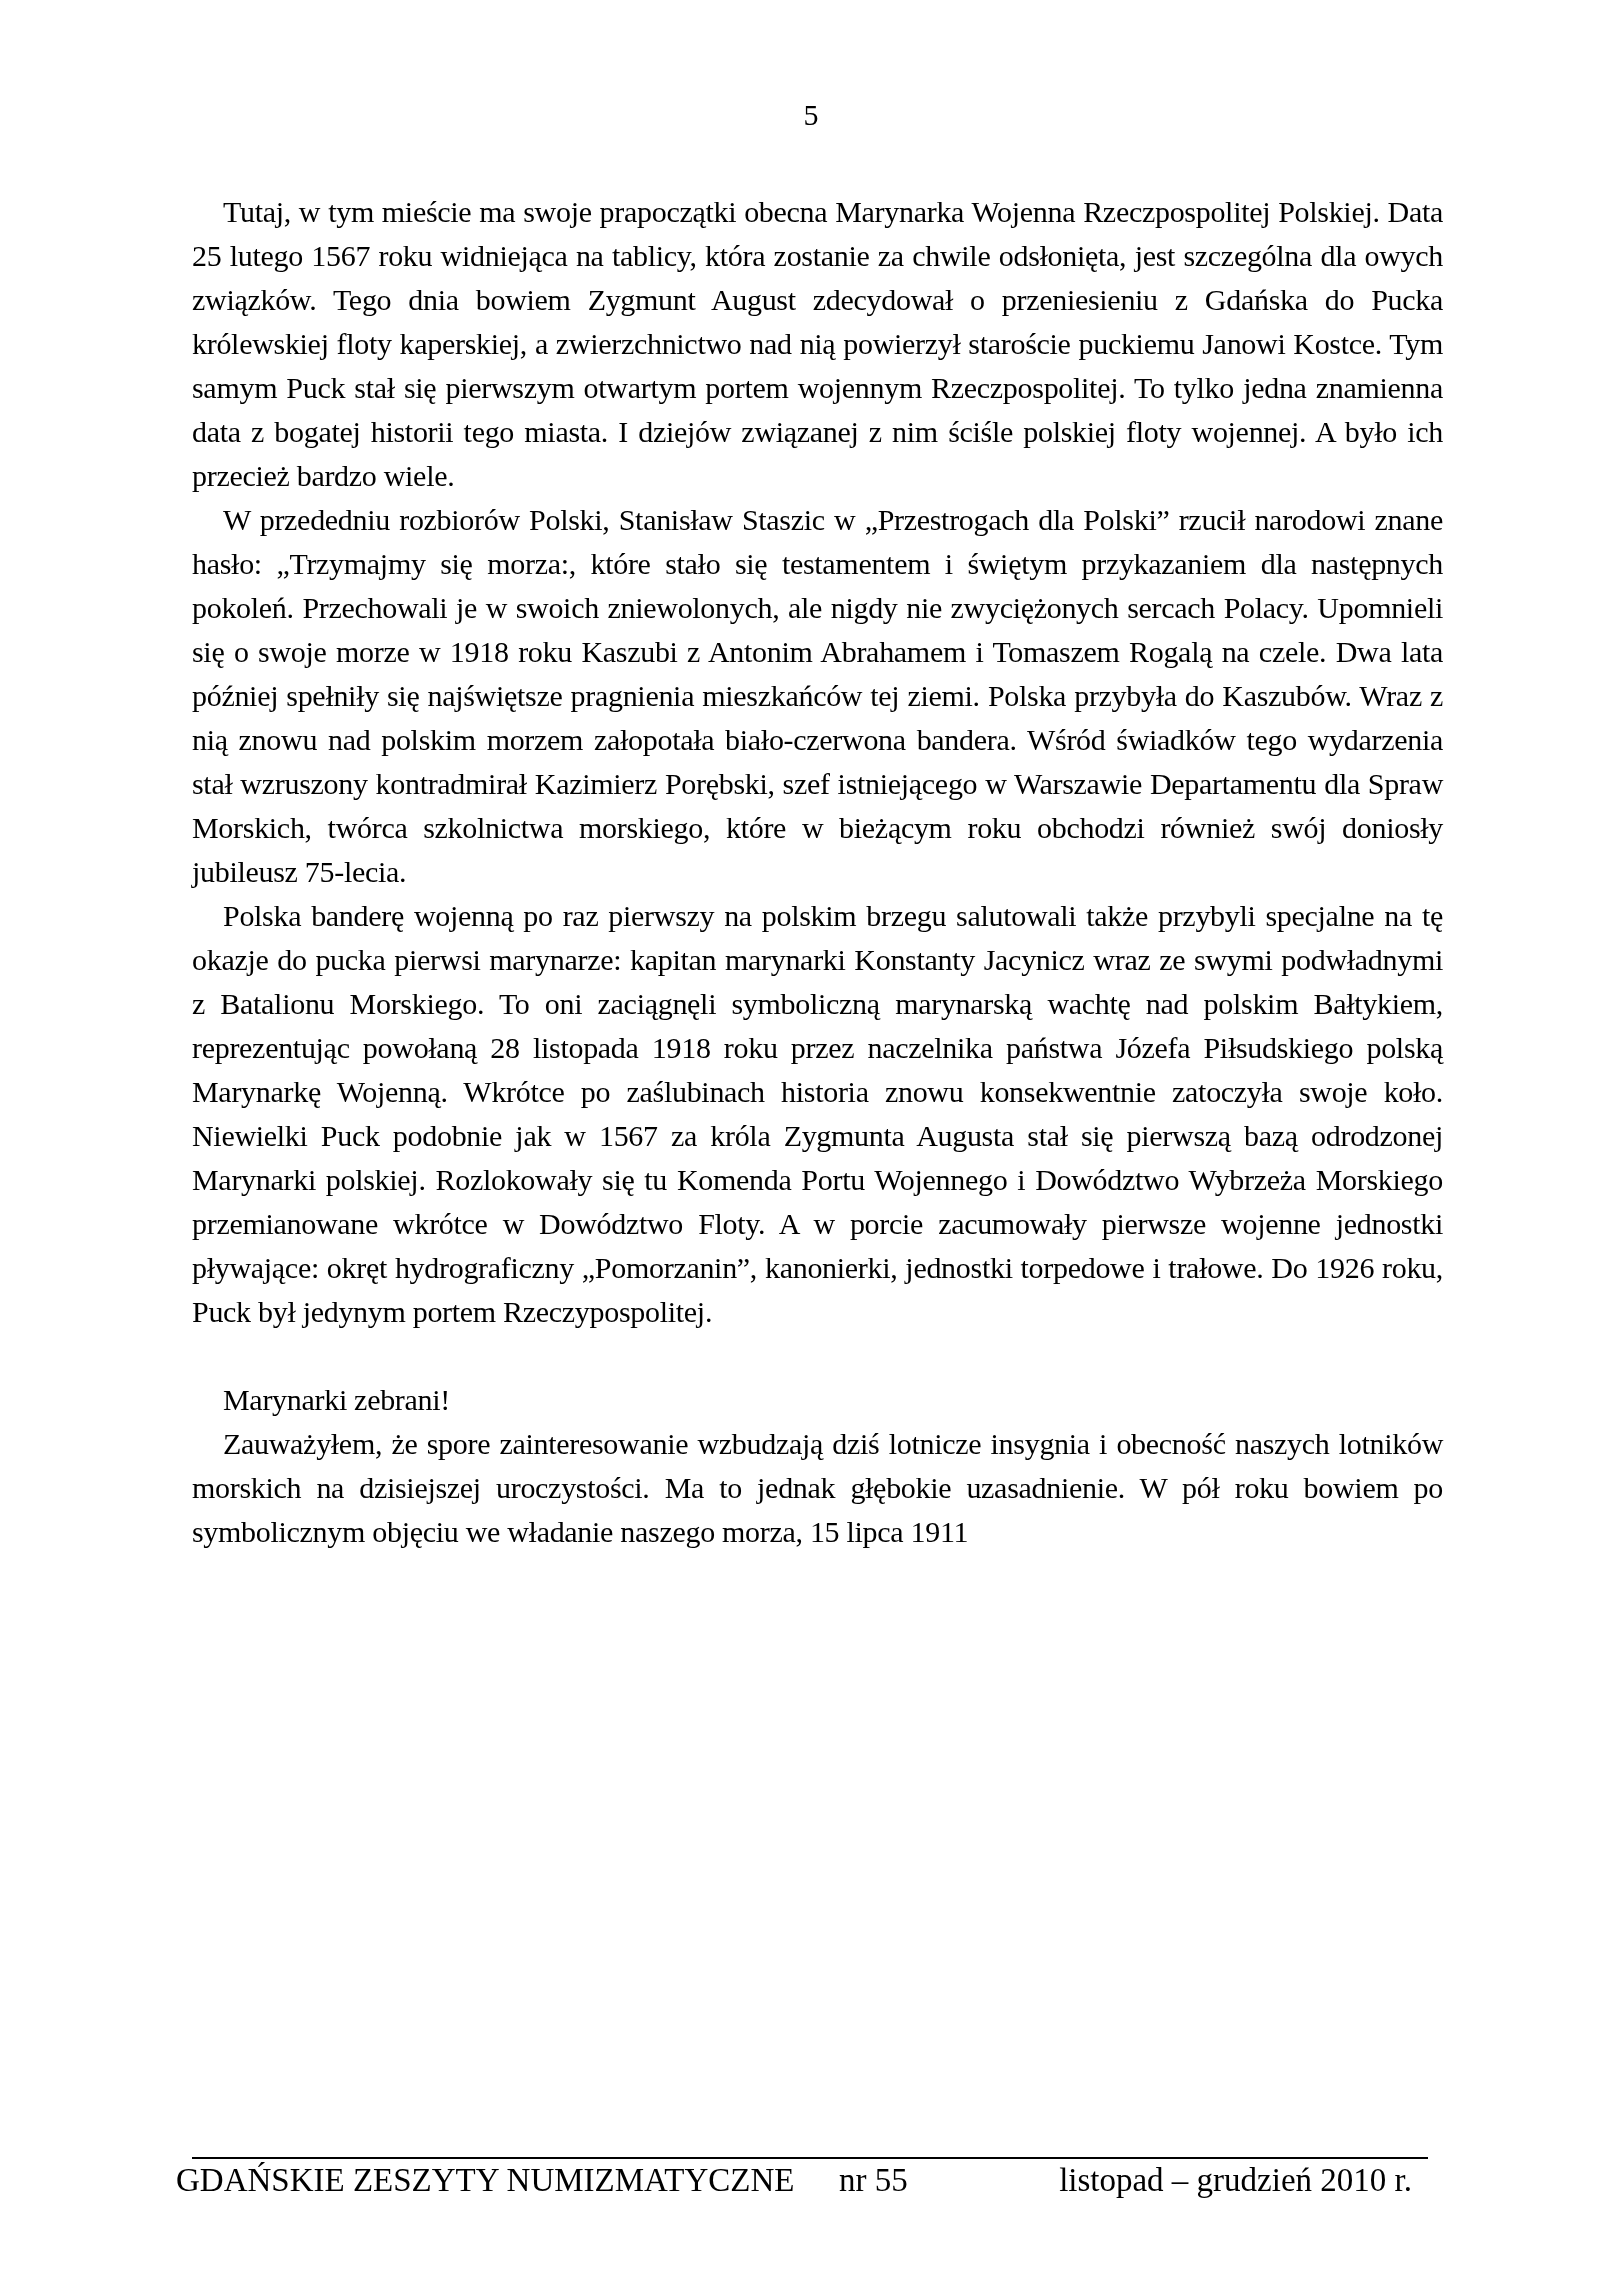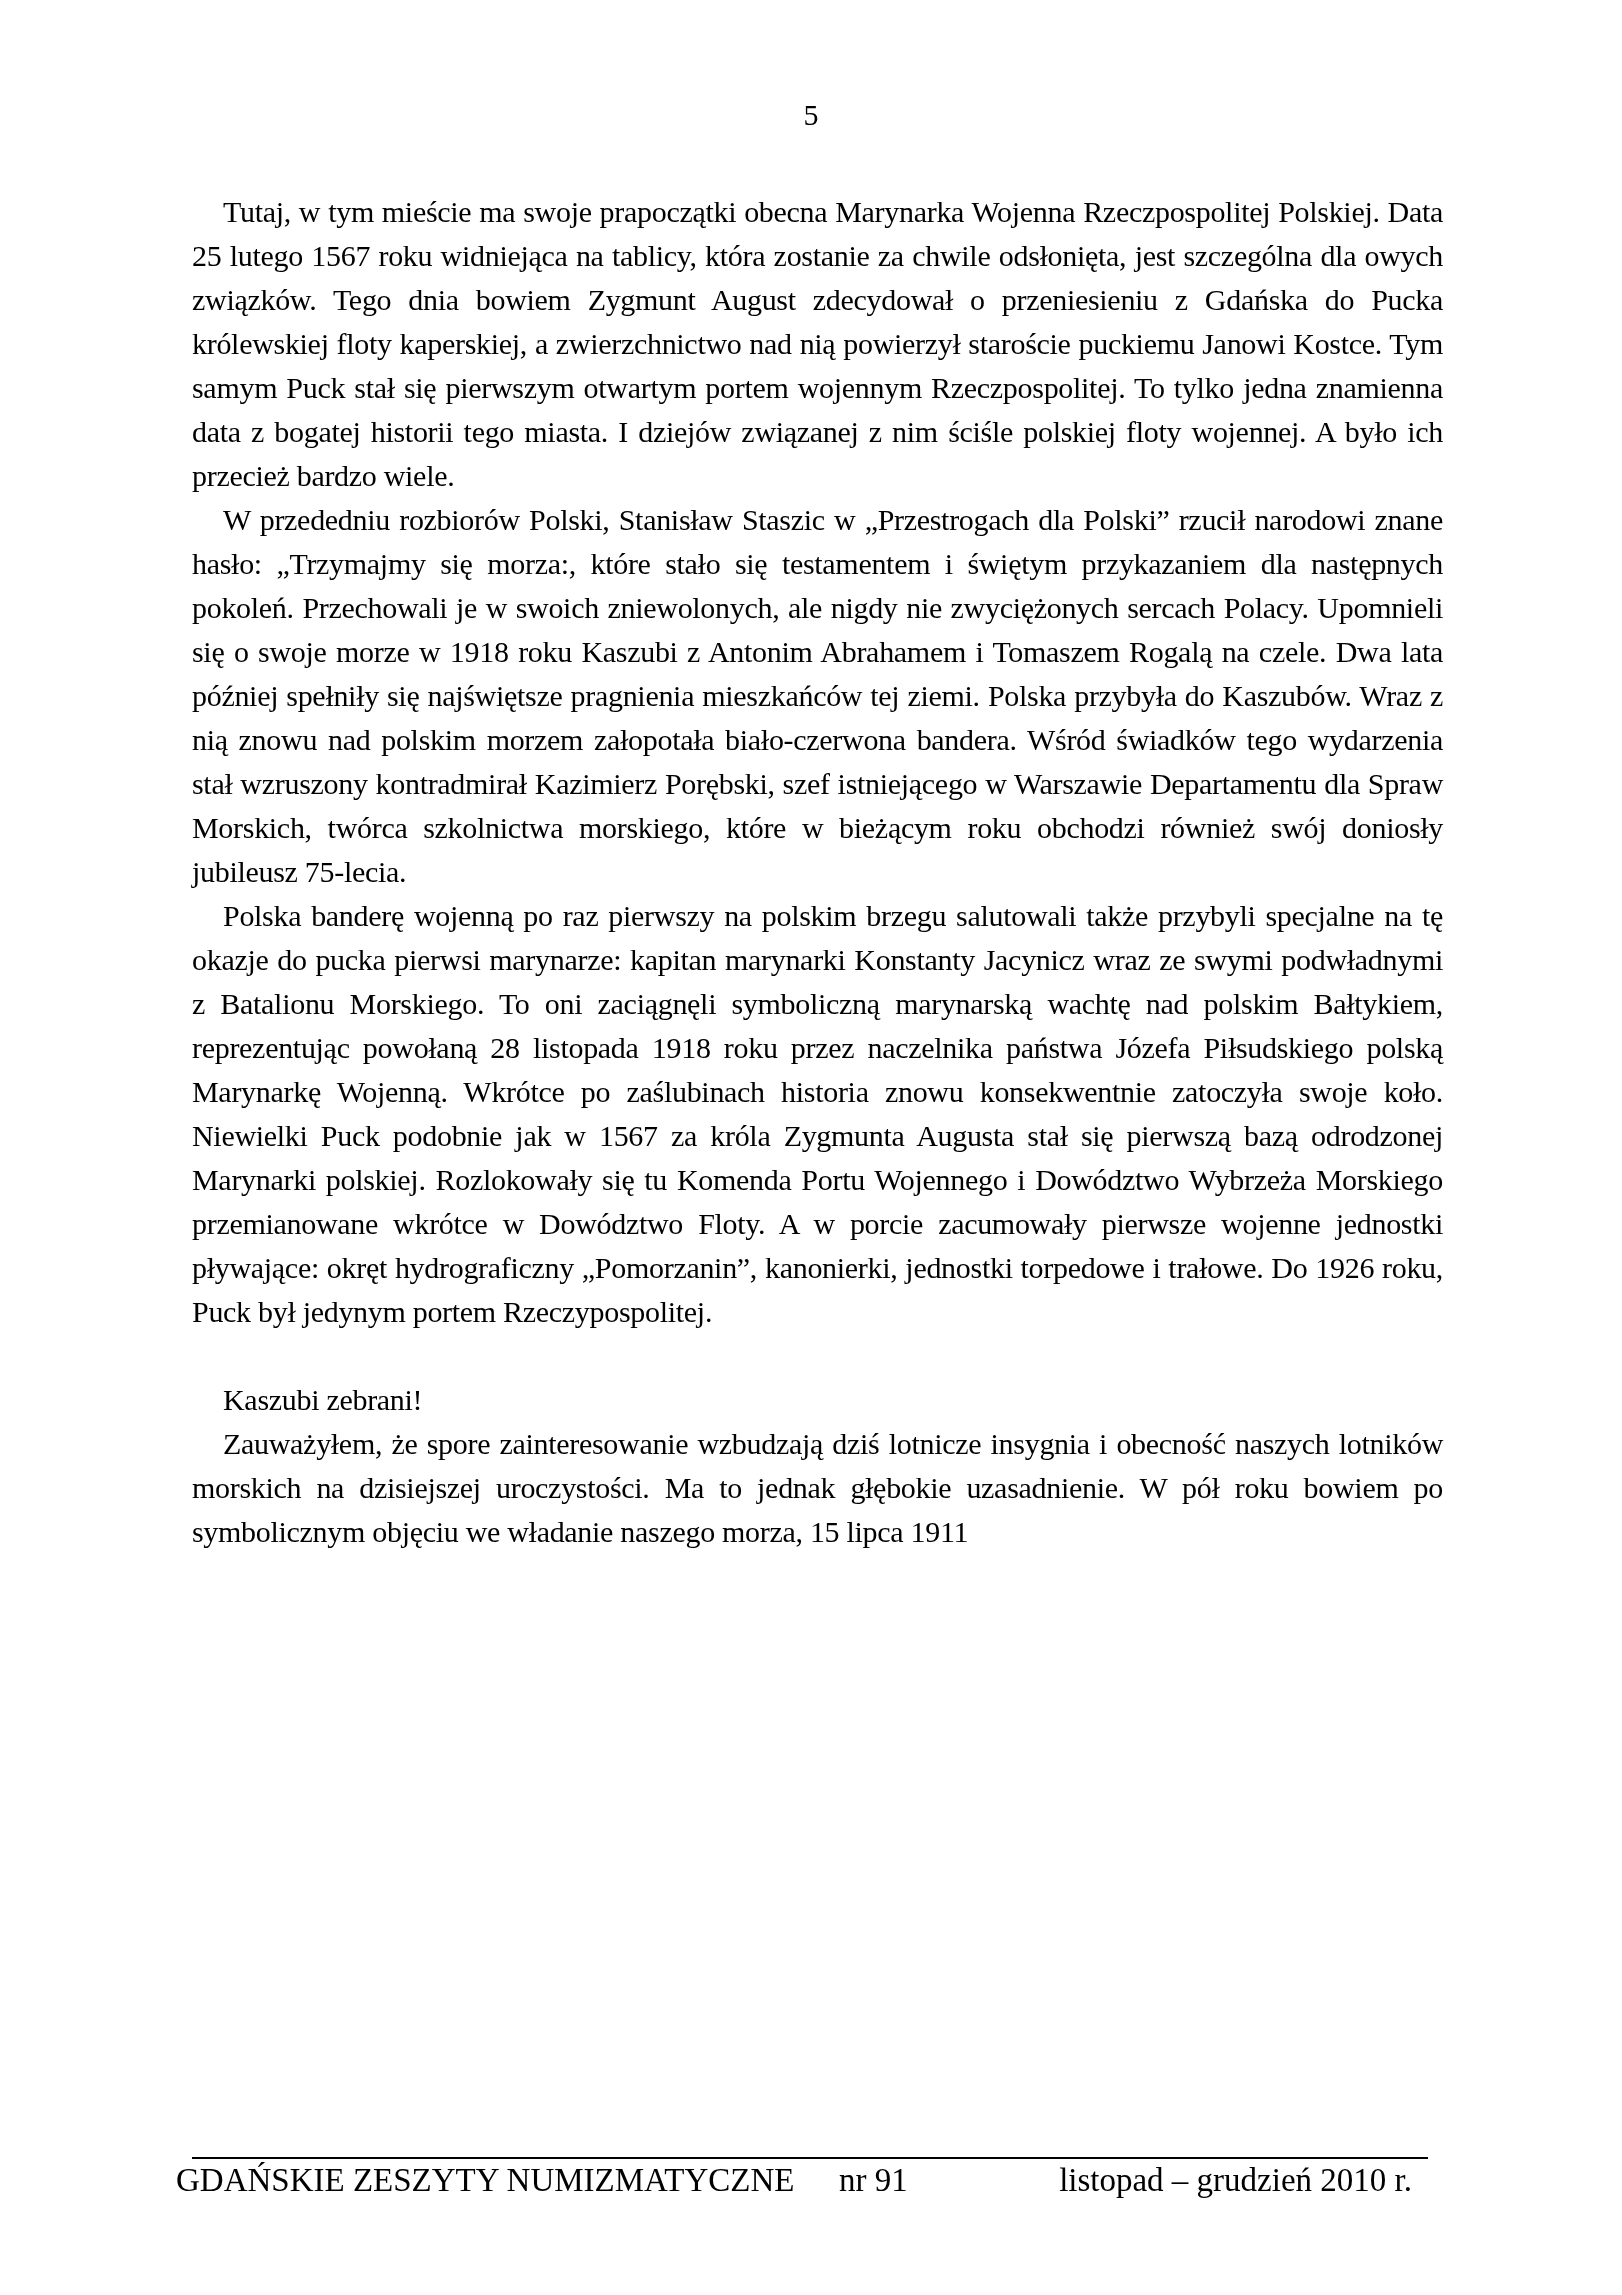--- a/index.html
+++ b/index.html
@@ -33,23 +33,23 @@
 </head>
 <body>
 
 <div class="page-number">5</div>
 
 <div class="body-text">
   <p class="para indent">Tutaj, w tym mieście ma swoje prapoczątki obecna Marynarka Wojenna Rzeczpospolitej Polskiej. Data 25 lutego 1567 roku widniejąca na tablicy, która zostanie za chwile odsłonięta, jest szczególna dla owych związków. Tego dnia bowiem Zygmunt August zdecydował o przeniesieniu z Gdańska do Pucka królewskiej floty kaperskiej, a zwierzchnictwo nad nią powierzył staroście puckiemu Janowi Kostce. Tym samym Puck stał się pierwszym otwartym portem wojennym Rzeczpospolitej. To tylko jedna znamienna data z bogatej historii tego miasta. I dziejów związanej z nim ściśle polskiej floty wojennej. A było ich przecież bardzo wiele.</p>
   <p class="para indent">W przededniu rozbiorów Polski, Stanisław Staszic w „Przestrogach dla Polski” rzucił narodowi znane hasło: „Trzymajmy się morza:, które stało się testamentem i świętym przykazaniem dla następnych pokoleń. Przechowali je w swoich zniewolonych, ale nigdy nie zwyciężonych sercach Polacy. Upomnieli się o swoje morze w 1918 roku Kaszubi z Antonim Abrahamem i Tomaszem Rogalą na czele. Dwa lata później spełniły się najświętsze pragnienia mieszkańców tej ziemi. Polska przybyła do Kaszubów. Wraz z nią znowu nad polskim morzem załopotała biało-czerwona bandera. Wśród świadków tego wydarzenia stał wzruszony kontradmirał Kazimierz Porębski, szef istniejącego w Warszawie Departamentu dla Spraw Morskich, twórca szkolnictwa morskiego, które w bieżącym roku obchodzi również swój doniosły jubileusz 75-lecia.</p>
   <p class="para indent">Polska banderę wojenną po raz pierwszy na polskim brzegu salutowali także przybyli specjalne na tę okazje do pucka pierwsi marynarze: kapitan marynarki Konstanty Jacynicz wraz ze swymi podwładnymi z Batalionu Morskiego. To oni zaciągnęli symboliczną marynarską wachtę nad polskim Bałtykiem, reprezentując powołaną 28 listopada 1918 roku przez naczelnika państwa Józefa Piłsudskiego polską Marynarkę Wojenną. Wkrótce po zaślubinach historia znowu konsekwentnie zatoczyła swoje koło. Niewielki Puck podobnie jak w 1567 za króla Zygmunta Augusta stał się pierwszą bazą odrodzonej Marynarki polskiej. Rozlokowały się tu Komenda Portu Wojennego i Dowództwo Wybrzeża Morskiego przemianowane wkrótce w Dowództwo Floty. A w porcie zacumowały pierwsze wojenne jednostki pływające: okręt hydrograficzny „Pomorzanin”, kanonierki, jednostki torpedowe i trałowe. Do 1926 roku, Puck był jedynym portem Rzeczypospolitej.</p>
   <div class="blank"></div>
-  <p class="para indent">Kaszubi zebrani!</p>
+  <p class="para indent">Marynarki zebrani!</p>
   <p class="para indent">Zauważyłem, że spore zainteresowanie wzbudzają dziś lotnicze insygnia i obecność naszych lotników morskich na dzisiejszej uroczystości. Ma to jednak głębokie uzasadnienie. W pół roku bowiem po symbolicznym objęciu we władanie naszego morza, 15 lipca 1911</p>
 </div>
 
 <div class="footer-rule"></div>
 <div class="footer">
   <span class="f-title">GDAŃSKIE ZESZYTY NUMIZMATYCZNE</span>
-  <span class="f-issue">nr 91</span>
+  <span class="f-issue">nr 55</span>
   <span class="f-date">listopad – grudzień 2010 r.</span>
 </div>
 
 
 </body></html>

